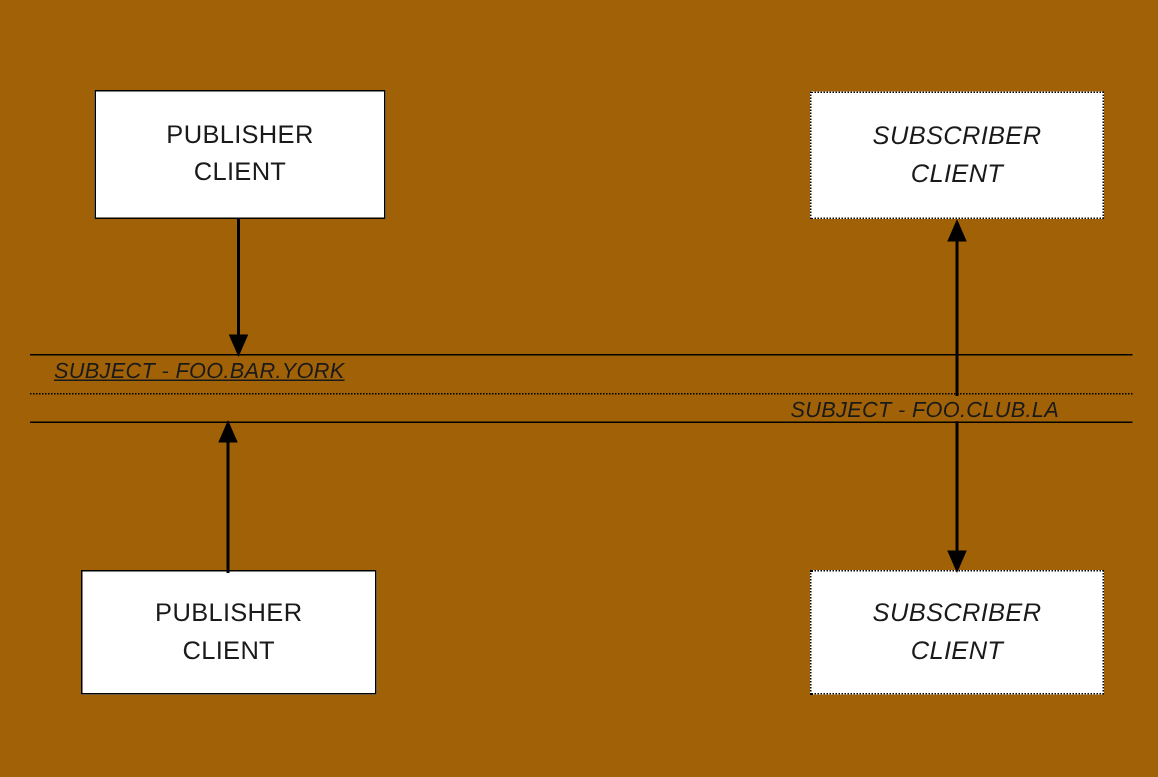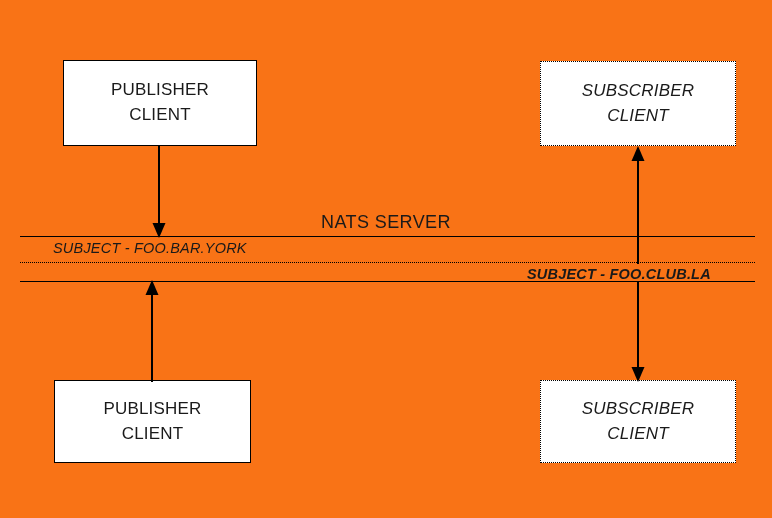--- a/index.html
+++ b/index.html
@@ -8,21 +8,21 @@
     background: #ffffff;
   }
   body {
     font-family: "Liberation Sans", sans-serif;
     color: #000000;
   }
   #canvas {
     position: relative;
     width: 772px;
     height: 518px;
-    background: #f97316;
+    background: #a16207;
     overflow: hidden;
   }
 
   
   .node {
     position: absolute;
     box-sizing: border-box;
     display: flex;
     flex-direction: column;
     align-items: center;
@@ -74,22 +74,22 @@
   }
 
   .subject-label {
     position: absolute;
     font-style: italic;
     font-size: 14.5px;
     letter-spacing: 0.2px;
     color: #1a1a1a;
     white-space: nowrap;
   }
-  #subject-upper { top: 240px; left: 53px; }
-  #subject-lower { top: 266px; left: 527px; font-weight: bold; }
+  #subject-upper { top: 240px; left: 36px; text-decoration: underline; }
+  #subject-lower { top: 266px; left: 527px; }
 
   
   .connector {
     position: absolute;
     overflow: visible;
   }
   .connector svg { display: block; overflow: visible; }
 
   #conn-pub-top    { left: 139px; top: 146px; width: 40px; height: 92px; }
   #conn-sub-top    { left: 618px; top: 146px; width: 40px; height: 118px; }
@@ -114,21 +114,20 @@
   <div class="node solid" id="node-pub-bottom">
     <span class="line1">PUBLISHER</span>
     <span class="line2">CLIENT</span>
   </div>
 
   <div class="node dotted" id="node-sub-bottom">
     <span class="line1">SUBSCRIBER</span>
     <span class="line2">CLIENT</span>
   </div>
 
-  <div class="band-title">NATS SERVER</div>
 
   <div class="band-rule solid" id="rule-top"></div>
 
   <div class="subject-label" id="subject-upper">SUBJECT - FOO.BAR.YORK</div>
 
   <div class="band-rule dotted" id="rule-middle"></div>
 
   <div class="subject-label" id="subject-lower">SUBJECT - FOO.CLUB.LA</div>
 
   <div class="band-rule solid" id="rule-bottom"></div>

